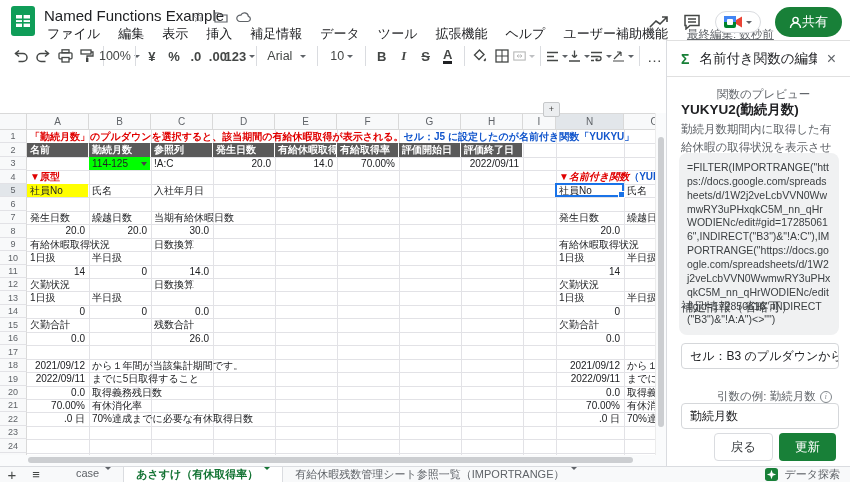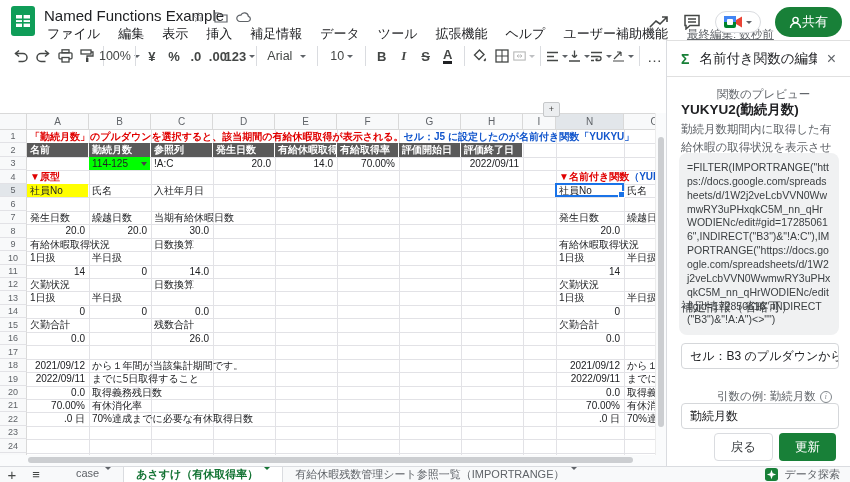--- a/index.html
+++ b/index.html
@@ -365,21 +365,21 @@
       <div class="cell b clip" style="left: 337px; top: 47.45px; width: 61px; background: rgb(90, 90, 90); color: rgb(255, 255, 255);">有給取得率</div>
       <div class="cell b clip" style="left: 399px; top: 47.45px; width: 61px; background: rgb(90, 90, 90); color: rgb(255, 255, 255);">評価開始日</div>
       <div class="cell b clip" style="left: 461px; top: 47.45px; width: 61px; background: rgb(90, 90, 90); color: rgb(255, 255, 255);">評価終了日</div>
       <div class="cell clip" style="left: 89px; top: 60.9px; width: 61px; background: rgb(0, 255, 0); position: absolute;">114-125<span class="ddcell-caret"></span></div>
       <div class="cell" style="left: 151px; top: 60.9px;">!A:C</div>
       <div class="cell num clip" style="left: 213px; top: 60.9px; width: 61px;">20.0</div>
       <div class="cell num clip" style="left: 275px; top: 60.9px; width: 61px;">14.0</div>
       <div class="cell num clip" style="left: 337px; top: 60.9px; width: 61px;">70.00%</div>
       <div class="cell num clip" style="left: 461px; top: 60.9px; width: 61px;">2022/09/11</div>
       <div class="cell b" style="left: 27px; top: 74.35px; color: rgb(224, 0, 0);">▼原型</div>
-      <div class="cell b" style="left: 556px; top: 74.35px;"><span style="color: rgb(224, 0, 0);">▼名前付き関数</span><span style="color: rgb(17, 85, 204);">（YUKYU）</span></div>
+      <div class="cell b" style="left: 556px; top: 74.35px;"><span style="color: rgb(224, 0, 0); font-style: italic;">▼名前付き関数</span><span style="color: rgb(17, 85, 204);">（YUKYU）</span></div>
       <div class="cell clip" style="left: 27px; top: 87.8px; width: 61px; background: rgb(255, 255, 0);">社員No</div>
       <div class="cell" style="left: 89px; top: 87.8px;">氏名</div>
       <div class="cell" style="left: 151px; top: 87.8px;">入社年月日</div>
       <div class="cell" style="left: 556px; top: 87.8px;">社員No</div>
       <div class="cell" style="left: 624px; top: 87.8px;">氏名</div>
       <div class="cell" style="left: 27px; top: 114.7px;">発生日数</div>
       <div class="cell" style="left: 89px; top: 114.7px;">繰越日数</div>
       <div class="cell" style="left: 151px; top: 114.7px;">当期有給休暇日数</div>
       <div class="cell" style="left: 556px; top: 114.7px;">発生日数</div>
       <div class="cell" style="left: 624px; top: 114.7px;">繰越日数</div>

